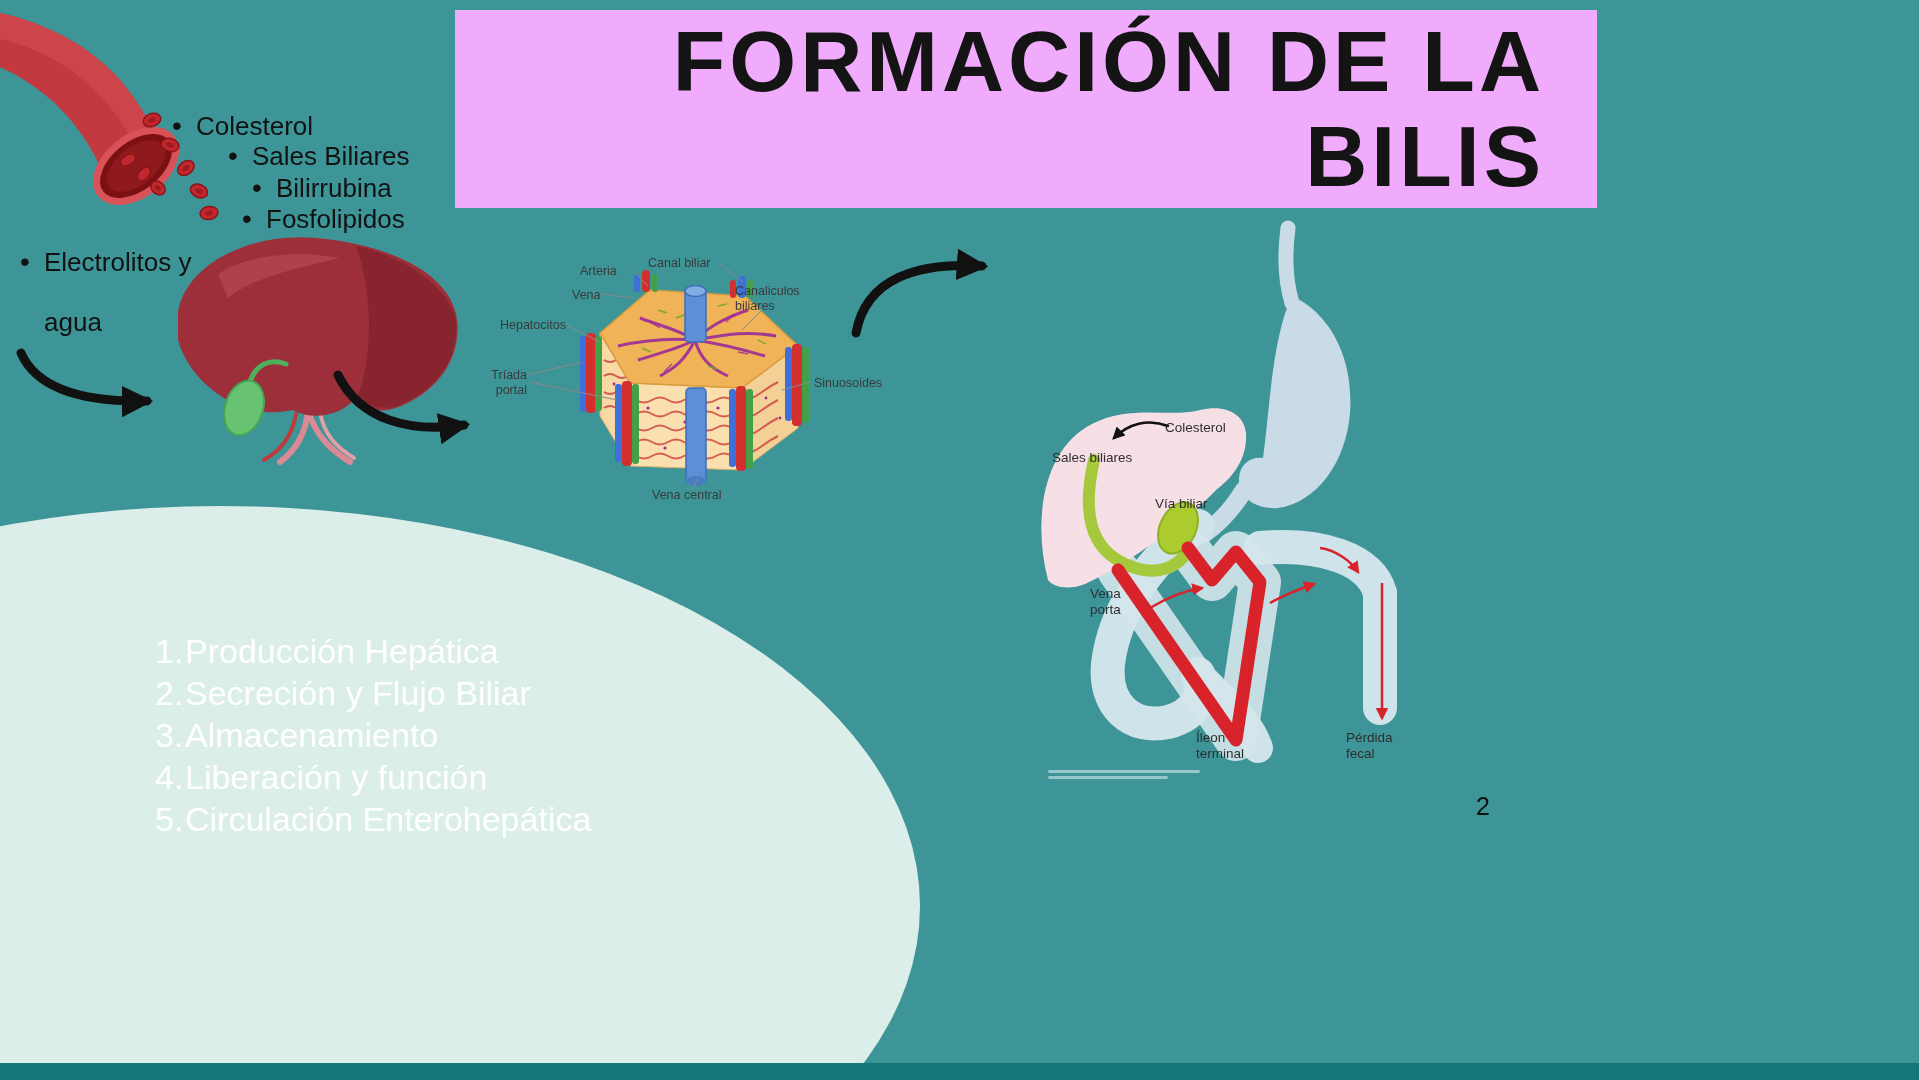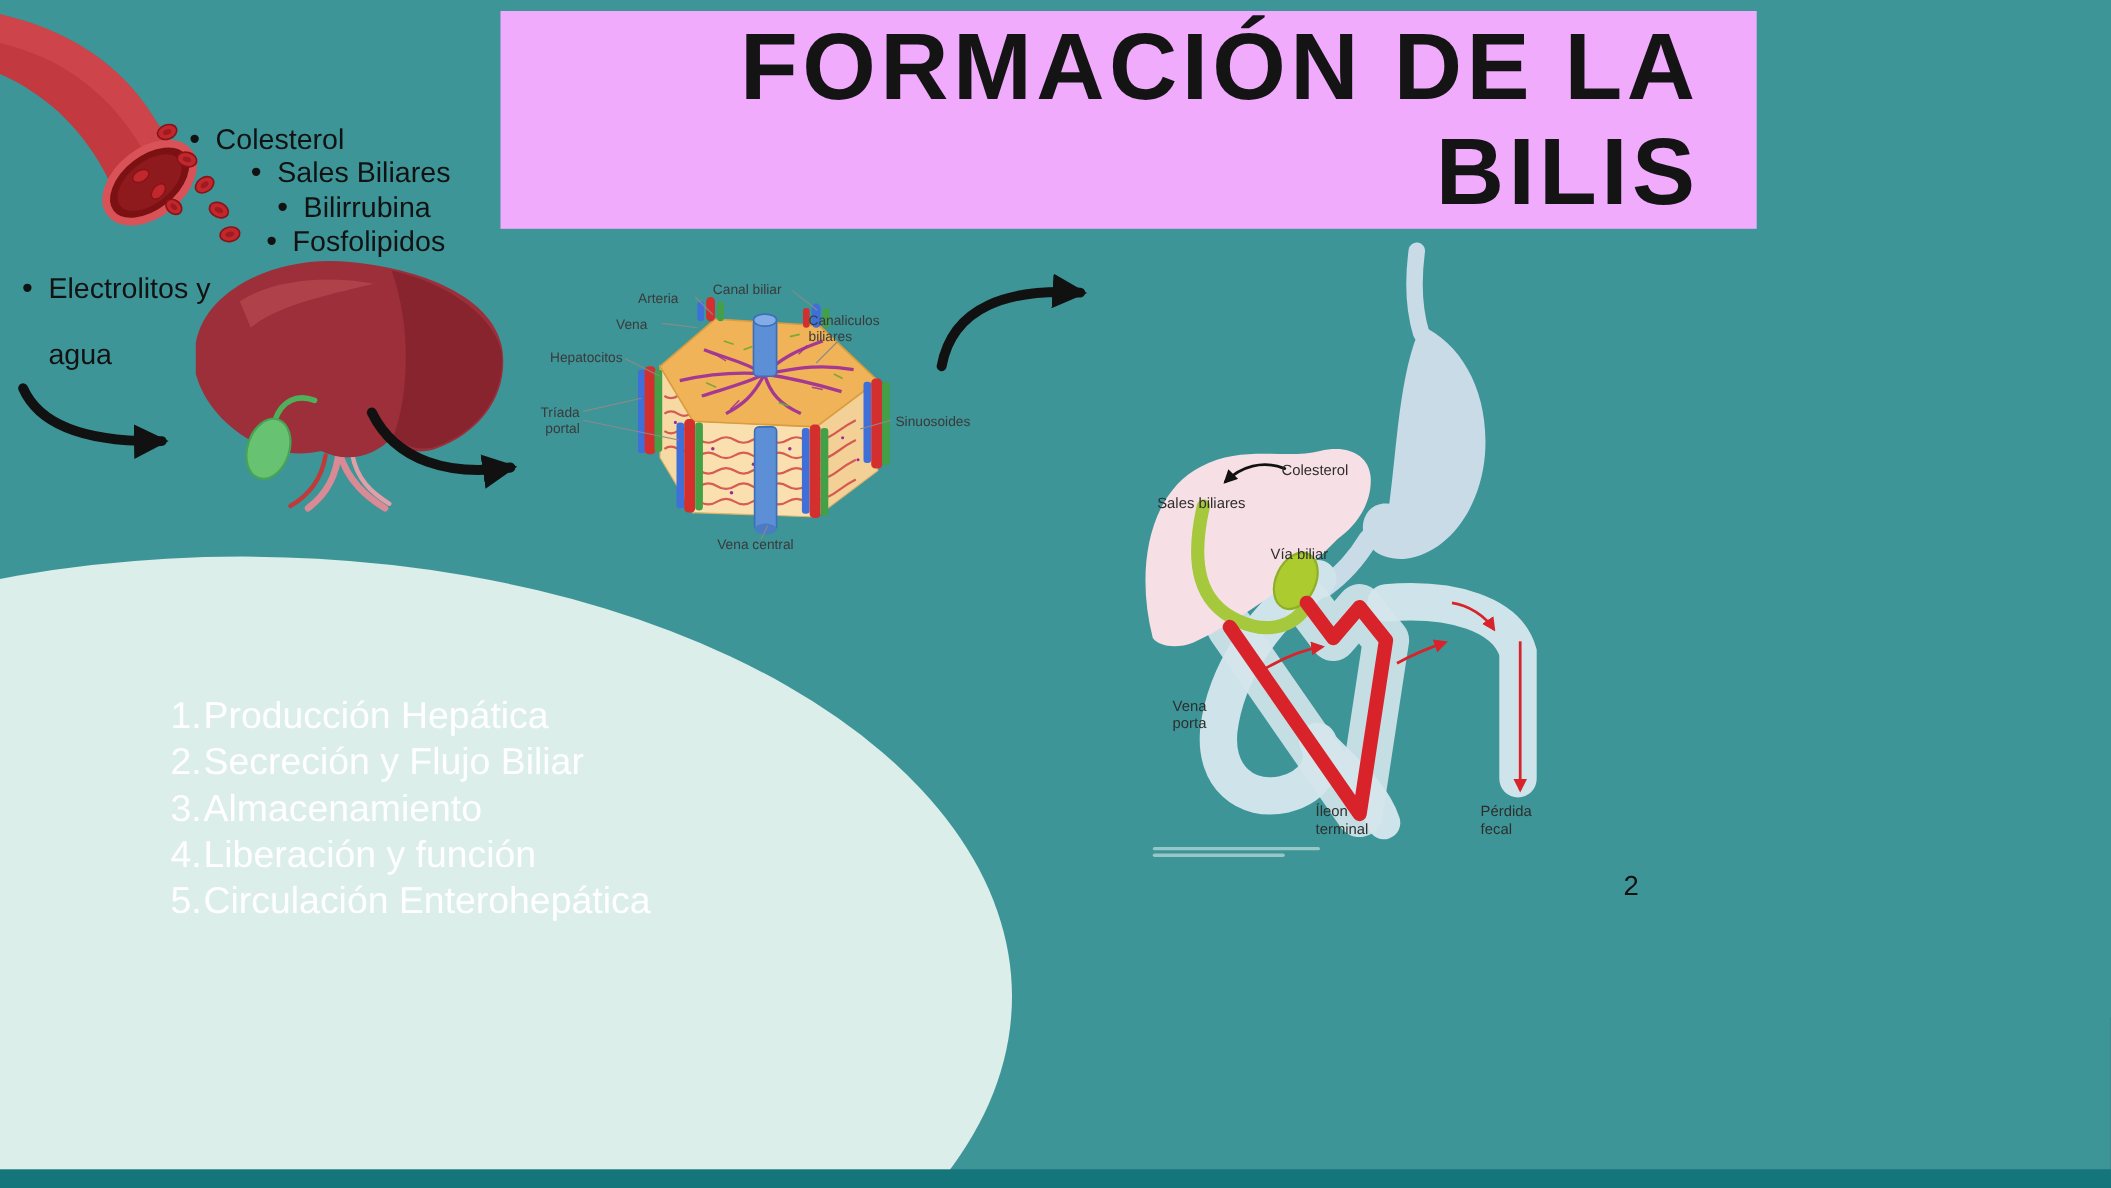--- a/index.html
+++ b/index.html
@@ -264,21 +264,21 @@
         <line x1="282" y1="62" x2="262" y2="82"></line>
         <line x1="88" y1="78" x2="120" y2="94"></line>
         <line x1="50" y1="126" x2="103" y2="114"></line>
         <line x1="50" y1="134" x2="137" y2="152"></line>
         <line x1="330" y1="134" x2="302" y2="142"></line>
         <line x1="212" y1="242" x2="218" y2="230"></line>
       </g>
     </svg>
     <div class="dlabel" style="left:100px;top:16px;">Arteria</div>
     <div class="dlabel" style="left:168px;top:8px;">Canal biliar</div>
-    <div class="dlabel" style="left:80px;top:40px;">Vena</div>
+    <div class="dlabel" style="left:92px;top:40px;">Vena</div>
     <div class="dlabel c-center" style="left:255px;top:36px;width:80px;">Canaliculos biliares</div>
     <div class="dlabel c-right" style="left:10px;top:70px;width:76px;">Hepatocitos</div>
     <div class="dlabel c-right" style="left:2px;top:120px;width:45px;">Tríada portal</div>
     <div class="dlabel" style="left:334px;top:128px;">Sinuosoides</div>
     <div class="dlabel" style="left:172px;top:240px;">Vena central</div>
   </div>
 
   <div class="abs" style="left:1030px;top:228px;width:420px;height:570px;">
     <svg width="420" height="570" viewBox="0 0 420 570">
 
@@ -312,21 +312,21 @@
       <g stroke="#D8232A" stroke-width="2.5" fill="none">
         <path d="M120,380 C140,368 158,362 172,360" marker-end="url(#ah-red)"></path>
         <path d="M240,375 C258,365 272,360 284,356" marker-end="url(#ah-red)"></path>
         <path d="M290,320 C305,322 320,332 328,344" marker-end="url(#ah-red)"></path>
         <path d="M352,355 L352,490" marker-end="url(#ah-red)"></path>
       </g>
     </svg>
     <div class="clabel" style="left:135px;top:192px;">Colesterol</div>
     <div class="clabel" style="left:22px;top:222px;">Sales biliares</div>
     <div class="clabel" style="left:125px;top:268px;">Vía biliar</div>
-    <div class="clabel" style="left:36px;top:358px;width:42px;margin-top:48px;">Vena porta</div>
+    <div class="clabel" style="left:60px;top:358px;width:42px;">Vena porta</div>
     <div class="clabel c-center" style="left:166px;top:502px;width:64px;">Íleon terminal</div>
     <div class="clabel c-center" style="left:316px;top:502px;width:58px;">Pérdida fecal</div>
 
     <div class="abs credit-bar" style="left:18px;top:542px;width:152px;"></div>
     <div class="abs credit-bar" style="left:18px;top:548px;width:120px;"></div>
   </div>
 
   <div class="abs blob"></div>
   <ol class="abs process-list">
     <li><span class="num">1.</span><span>Producción Hepática</span></li>

